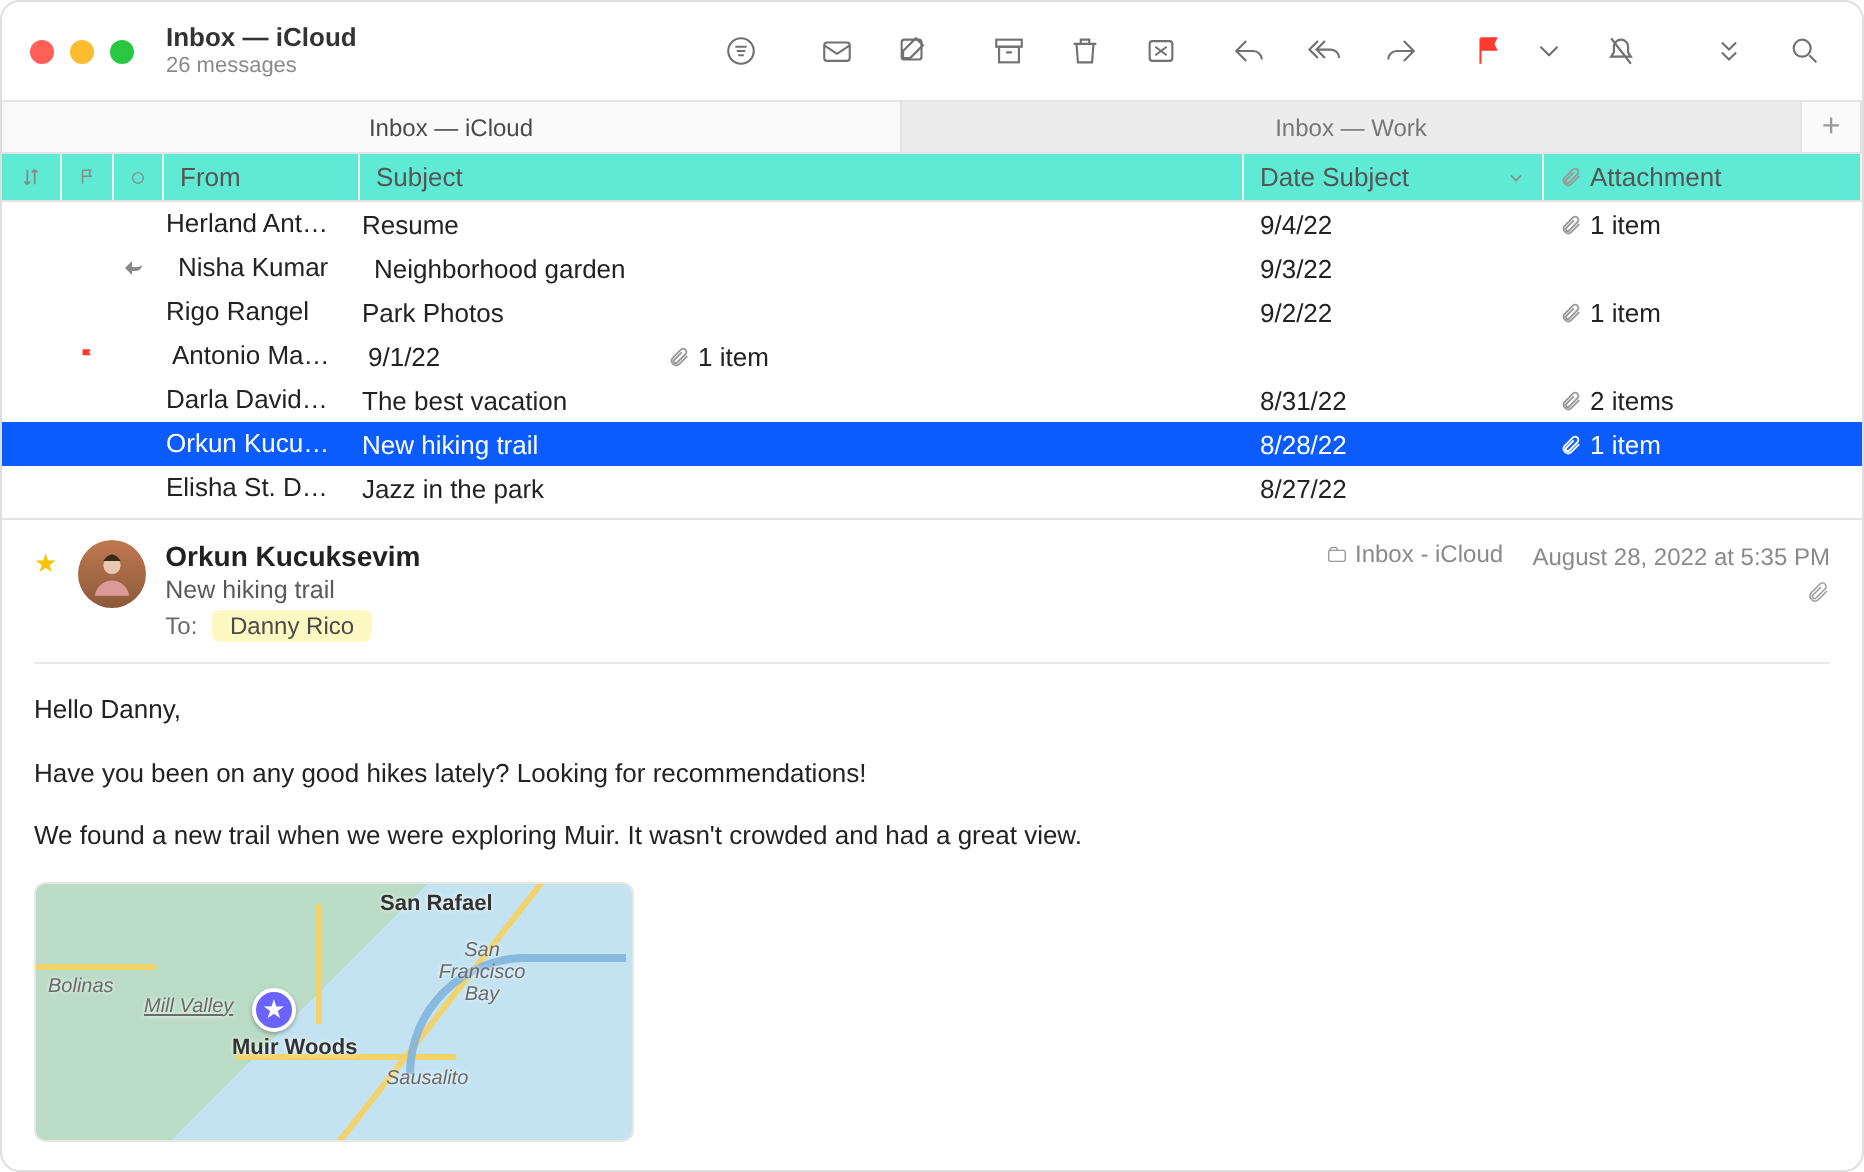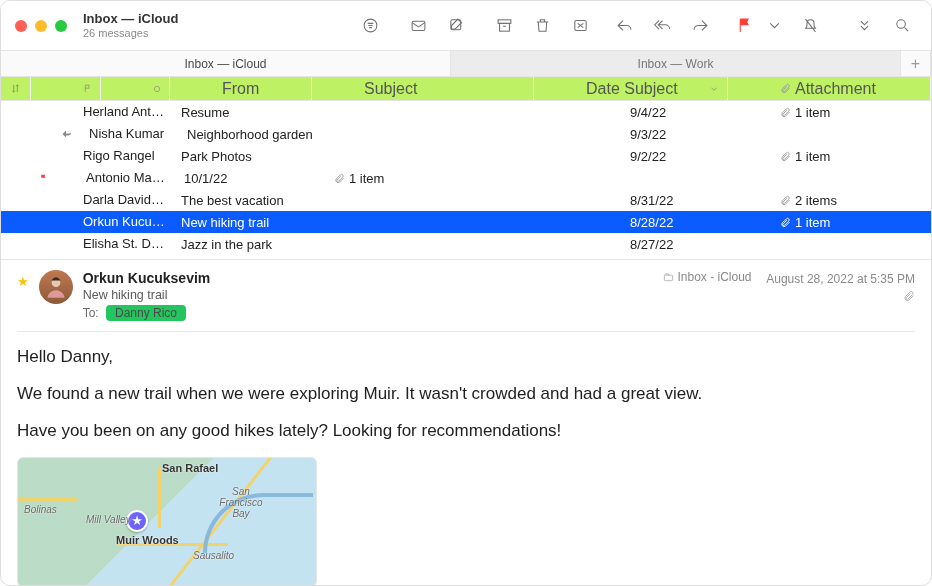--- a/index.html
+++ b/index.html
@@ -45,21 +45,21 @@
   }
   .tab {
     flex:1; display:flex; align-items:center; justify-content:center;
     border-right:1px solid #e4e4e4; color:#4a4a4a;
   }
   .tab.inactive { background:#ececec; color:#777; }
   .tab.add { flex:0 0 30px; justify-content:center; color:#9a9a9a; font-size:16px; }
   
   .colhdr {
     height:24px; display:flex; align-items:center; border-bottom:1px solid #e4e4e4;
-    font-size:16px; color:#555; background:#bef264; overflow:hidden;gap:44px;
+    font-size:13px; color:#555; background:#5eead4; overflow:hidden;
   }
   .colhdr > div { padding:0 8px; height:100%; display:flex; align-items:center; border-right:1px solid #f3f3f3; }
   .col-sort{flex:0 0 30px; justify-content:center;}
   .col-flag{flex:0 0 22px; justify-content:center;}
   .col-status{flex:0 0 22px; justify-content:center;}
   .col-from{flex:0 0 98px;}
   .col-subj{flex:1 1 auto;}
   .col-date{flex:0 0 150px; justify-content:space-between;}
   .col-attach{flex:0 0 159px;}
   
@@ -80,28 +80,28 @@
   .preview { padding:10px 16px 0 16px; }
   .prev-head { display:flex; align-items:flex-start; gap:10px; position:relative; }
   .star { color:#f8c300; font-size:13px; margin-top:4px; }
   .avatar { width:34px; height:34px; border-radius:50%; background:linear-gradient(#c07850,#8b5a3a); display:flex; align-items:center; justify-content:center; overflow:hidden; }
   .avatar svg { width:26px; height:26px; }
   .sender-block { flex:1; }
   .sender-name { font-weight:700; font-size:14px; }
   .sender-subj { font-size:12.5px; color:#5a5a5a; margin-top:2px; }
   .to-line { font-size:12px; color:#6b6b6b; margin-top:3px; }
   .to-line .label { margin-right:4px; }
-  .to-line .recip { background:#22c55e; padding:1px 9px; border-radius:4px; color:#4a4a4a; display:inline-block; }
+  .to-line .recip { background:#fef9c3; padding:1px 9px; border-radius:4px; color:#4a4a4a; display:inline-block; }
   .meta-right { position:absolute; right:0; top:0; text-align:right; font-size:12px; color:#8a8a8a; }
   .meta-right .folder { display:inline-flex; align-items:center; gap:4px; margin-right:12px; }
   .meta-right .folder svg{ width:11px; height:11px; stroke:#9a9a9a; fill:none; stroke-width:1.5;}
   .meta-right .clip { display:block; margin-top:4px; }
   .meta-right .clip svg{ width:12px; height:12px; stroke:#9a9a9a; fill:none; stroke-width:1.5;}
   .prev-rule { border-top:1px solid #e8e8e8; margin:10px 0 14px 0; }
-  .body p { margin-bottom:14px; font-size:17px; line-height:1.35; }
+  .body p { margin-bottom:14px; font-size:13px; line-height:1.35; }
   
   .map {
     width:300px; height:130px; border-radius:6px; border:1px solid #e6e6e6;
     position:relative; overflow:hidden;
     background:
       linear-gradient(135deg, rgba(130,190,150,0.55) 0 46%, rgba(170,215,236,0.7) 46% 100%);
   }
   .road { position:absolute; background:#f2d36b; }
   .road2 { position:absolute; background:#f2d36b; }
   .road-diag { position:absolute; width:3px; height:170px; background:#f2d36b; transform:rotate(38deg); top:-20px; left:200px; }
@@ -306,21 +306,21 @@
     </div>
     <div class="row">
       <div class="col-sort"></div>
       <div class="col-flag">
         <svg class="flaglist" viewBox="0 0 24 24" fill="#ff3b30">
           <path d="M6 3v18M6 3h11l-2 4 2 4H6"></path>
         </svg>
       </div>
       <div class="col-status"></div>
       <div class="col-from">Antonio Manri...</div>
-      <div class="col-date">10/1/22</div>
+      <div class="col-date">9/1/22</div>
       <div class="col-attach">
         <svg class="attach-ico" viewBox="0 0 24 24" stroke="#9a9a9a" fill="none" stroke-width="2">
           <path d="M21 11l-9 9a5 5 0 01-7-7l9-9a3.5 3.5 0 015 5l-9 9a2 2 0 01-3-3l8-8"></path>
         </svg>
         <span>1 item</span>
       </div>
     </div>
     <div class="row">
       <div class="col-sort"></div>
       <div class="col-flag"></div>
@@ -390,30 +390,30 @@
       </span>
       <span>August 28, 2022 at 5:35 PM</span>
       <span class="clip"><svg viewBox="0 0 24 24">
             <path d="M21 11l-9 9a5 5 0 01-7-7l9-9a3.5 3.5 0 015 5l-9 9a2 2 0 01-3-3l8-8"></path>
           </svg></span>
     </div>
   </div>
   <div class="prev-rule"></div>
   <div class="body">
     <p>Hello Danny,</p>
+    <p>Have you been on any good hikes lately? Looking for recommendations!</p>
     <p>We found a new trail when we were exploring Muir. It wasn't crowded and had a great view.</p>
-    <p>Have you been on any good hikes lately? Looking for recommendations!</p>
     <div class="map">
       <div class="road" style="top:40px;left:0;width:60px;height:3px;"></div>
       <div class="road" style="top:10px;left:140px;width:3px;height:60px;"></div>
       <div class="road-diag"></div>
       <div class="road2" style="top:85px;left:100px;width:110px;height:3px;"></div>
       <div class="river"></div>
       <div class="pin">★</div>
       <div class="map-label bold" style="top:76px;left:98px;">Muir Woods</div>
-      <div class="map-label bold" style="top:4px;left:144px;font-style:normal">San Rafael</div>
-      <div class="map-label" style="top:56px;left:68px;">Mill Valley</div>
+      <div class="map-label bold" style="top:4px;left:172px;font-style:normal">San Rafael</div>
+      <div class="map-label" style="top:56px;left:54px;text-decoration:underline;">Mill Valley</div>
       <div class="map-label" style="top:46px;left:6px;">Bolinas</div>
       <div class="map-label" style="top:92px;left:175px;">Sausalito</div>
       <div class="map-label" style="top:28px;left:198px;width:50px;text-align:center">San Francisco Bay</div>
     </div>
   </div>
 </div>
 
 </body></html>

